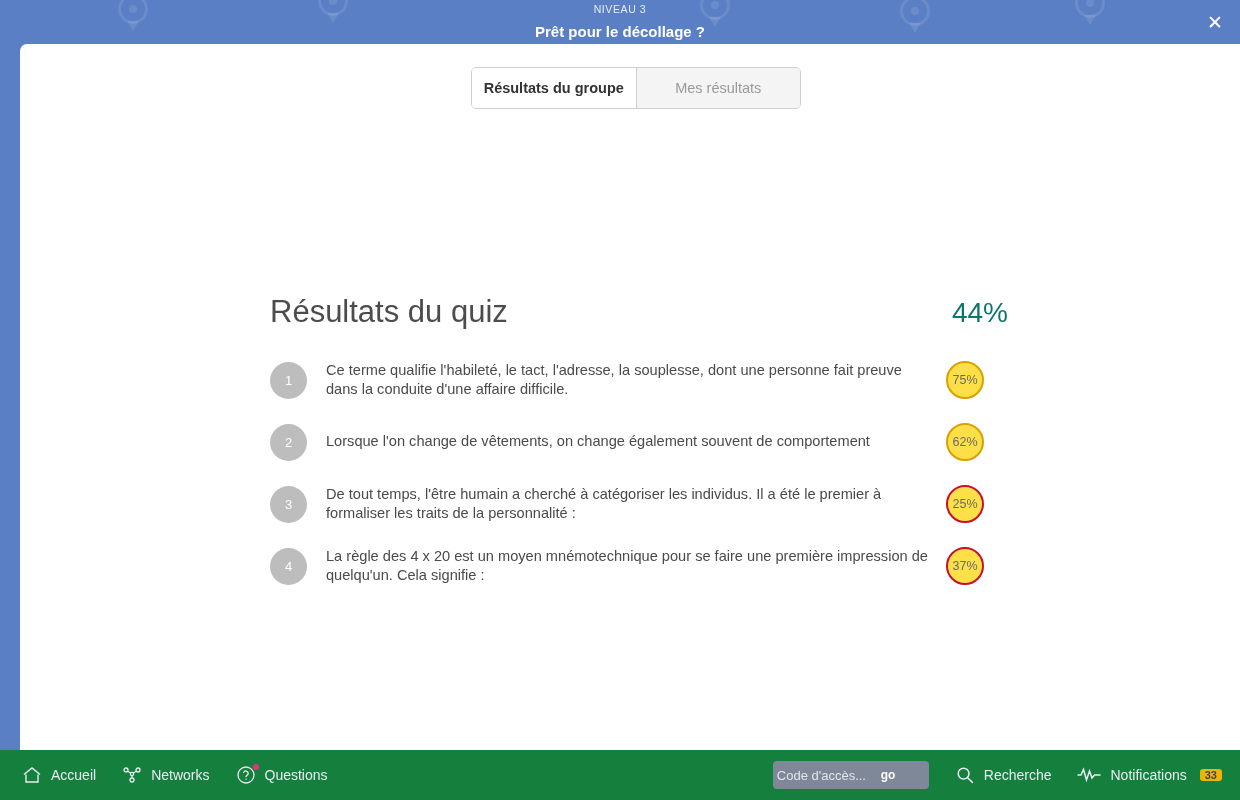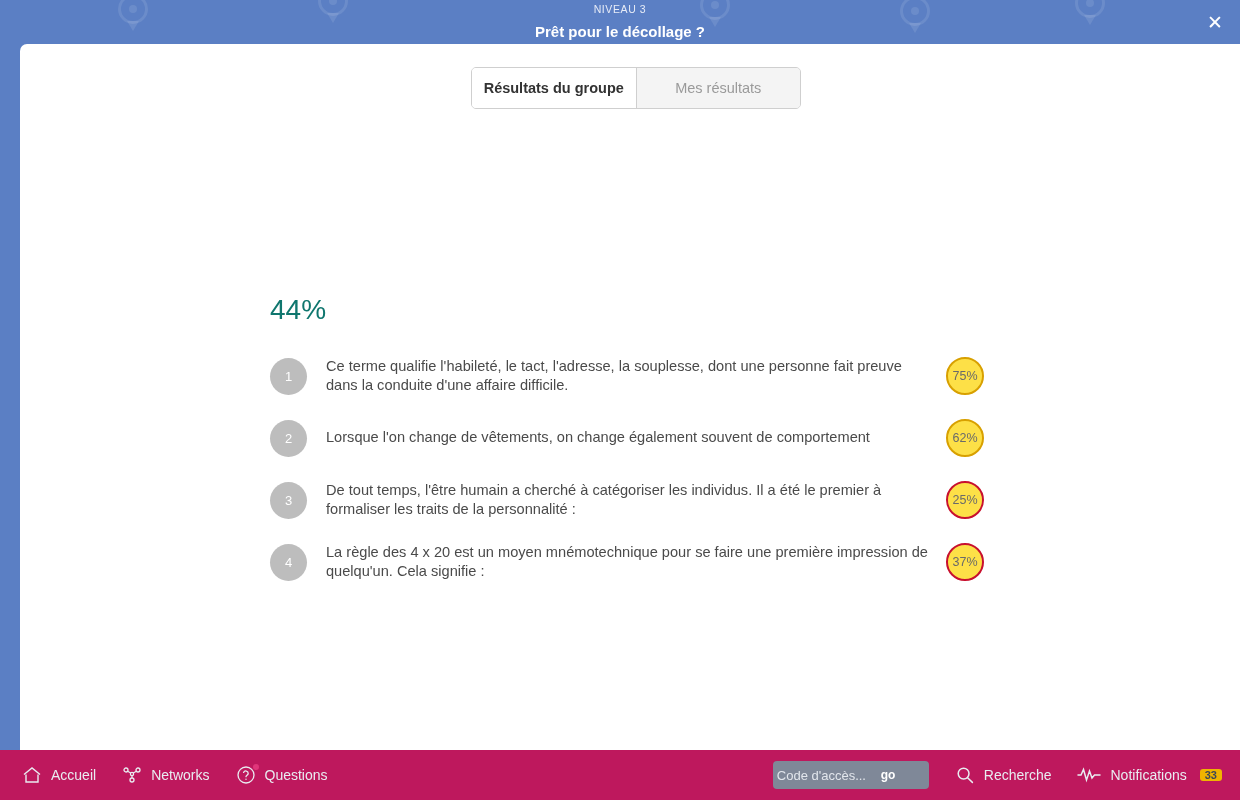--- a/index.html
+++ b/index.html
@@ -182,21 +182,21 @@
     align-items: center;
     justify-content: center;
     background: #fde047;
   }
 
   
   .bottombar {
     position: absolute;
     left: 0; right: 0; bottom: 0;
     height: 50px;
-    background: #be185d;
+    background: #15803d;
     display: flex;
     align-items: center;
     color: #e9ecf1;
     font-size: 14px;
     z-index: 6;
   }
   .nav-left { display: flex; align-items: center; gap: 26px; padding-left: 22px; }
   .nav-item { display: flex; align-items: center; gap: 9px; cursor: pointer; position: relative; }
   .nav-right { margin-left: auto; display: flex; align-items: center; gap: 26px; padding-right: 18px; }
 
@@ -267,20 +267,21 @@
 
 <div class="card">
 
   <div class="tabs">
     <div class="tab active">Résultats du groupe</div>
     <div class="tab">Mes résultats</div>
   </div>
 
   <div class="results">
     <div class="results-head">
+      <div class="results-title">Résultats du quiz</div>
       <div class="results-score">44%</div>
     </div>
 
     <div class="qlist">
 
       <div class="qrow">
         <div class="qnum">1</div>
         <div class="qtext">Ce terme qualifie l'habileté, le tact, l'adresse, la souplesse, dont une personne fait preuve dans la conduite d'une affaire difficile.</div>
         <div class="qscore" style="border-color:#d8a000">75%</div>
       </div>

